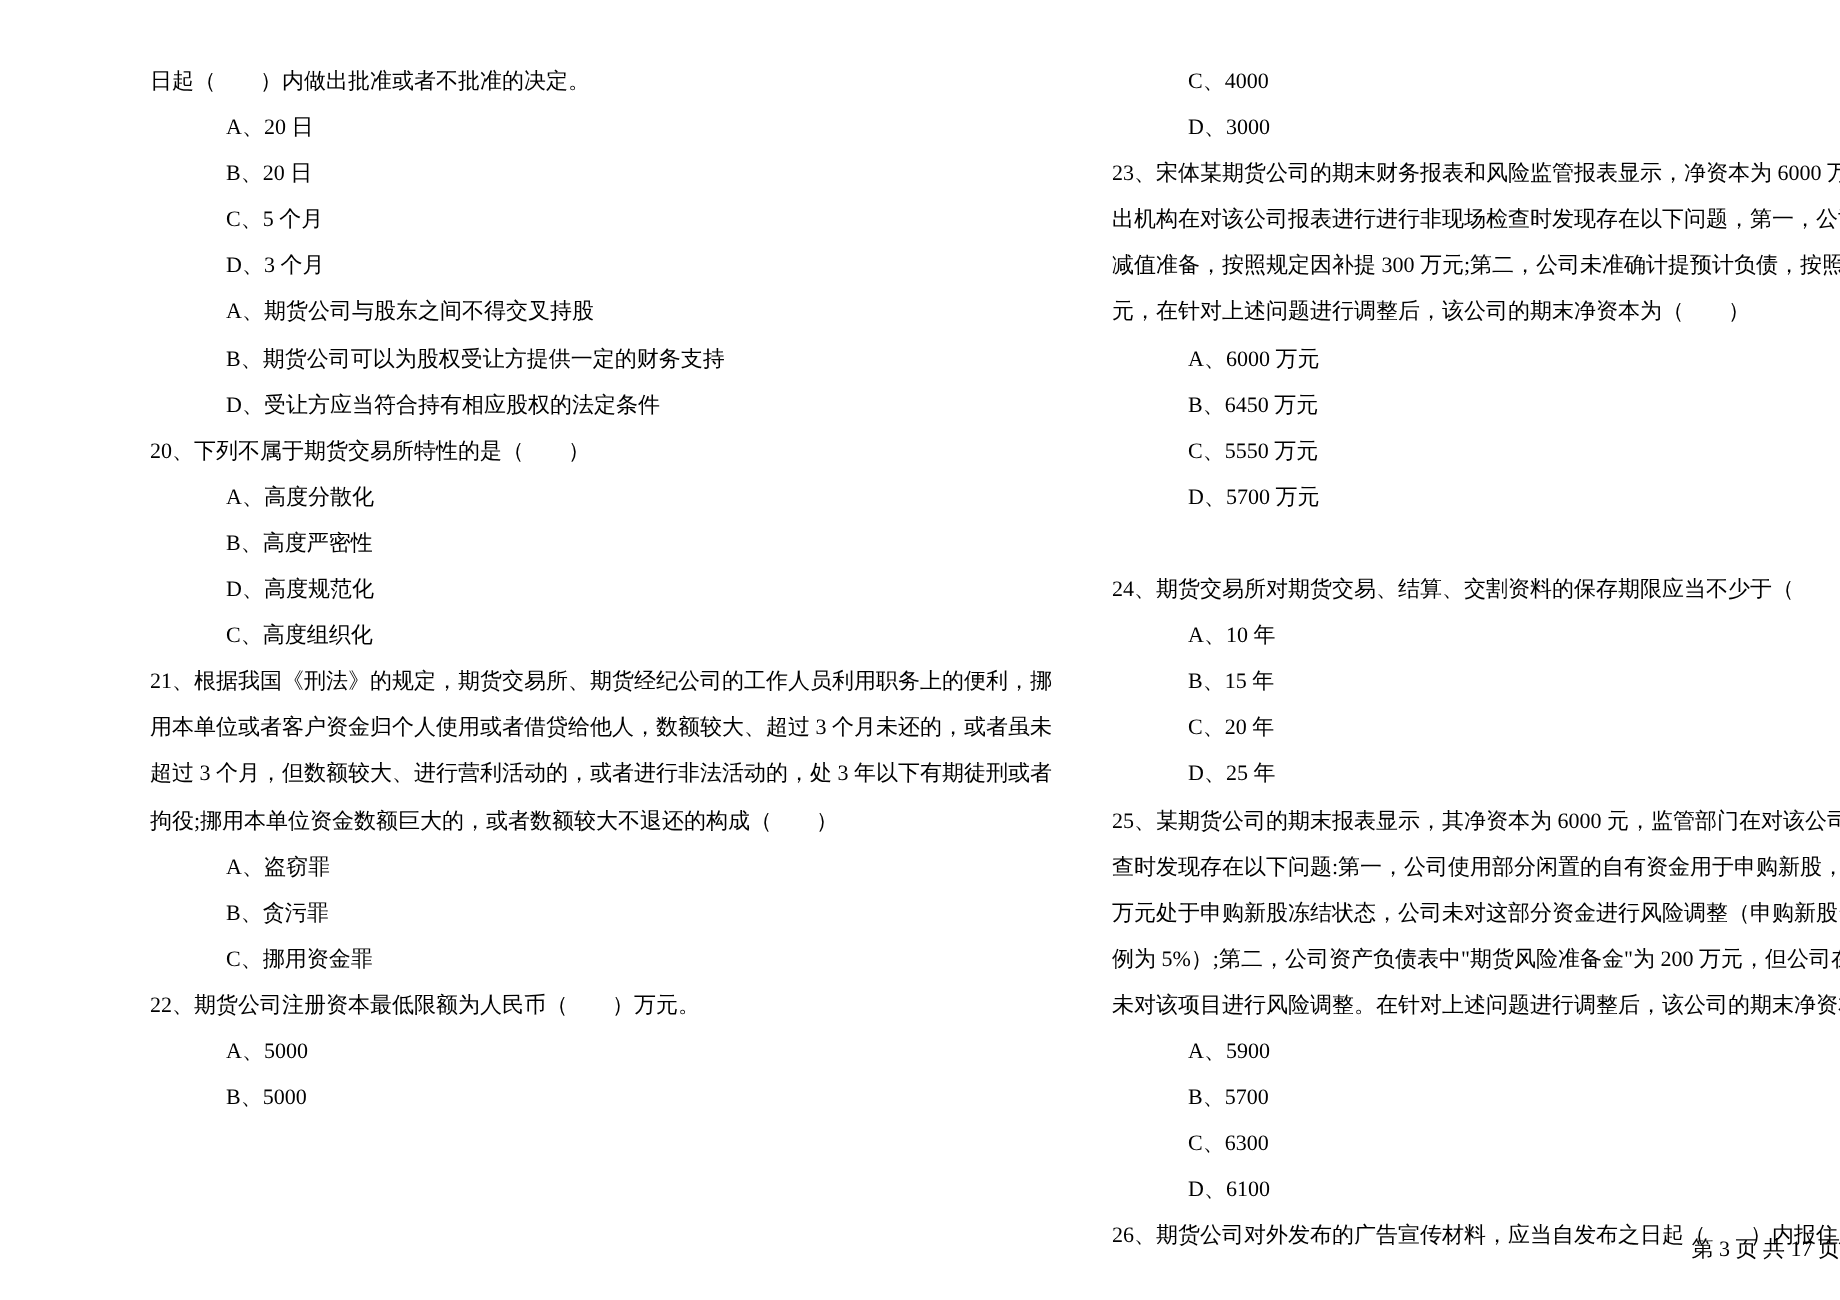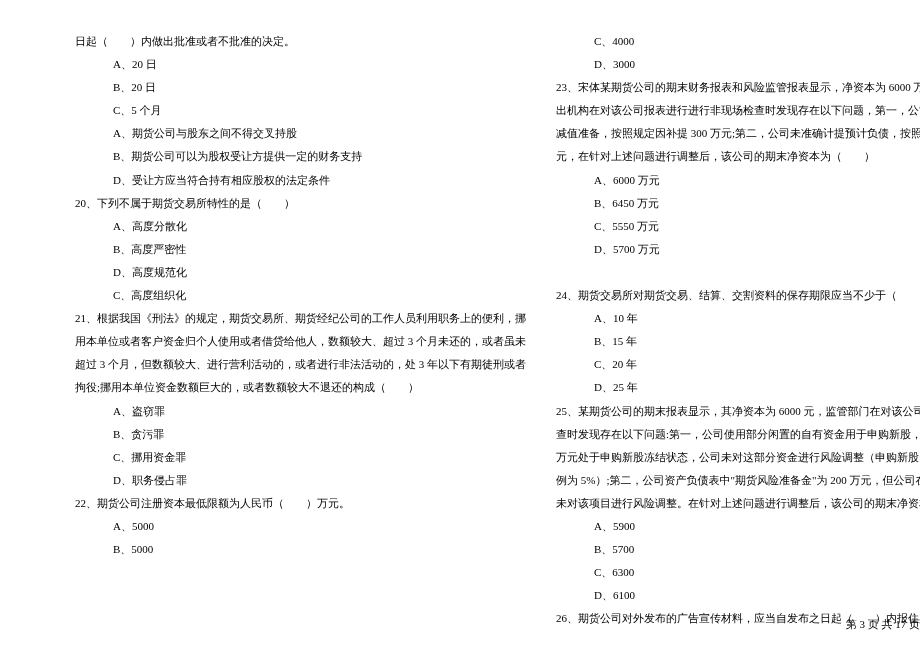--- a/index.html
+++ b/index.html
@@ -45,36 +45,36 @@
   </style>
 </head>
 <body>
 
 <div class="columns">
   <div class="col">
     <div class="line indent-1">日起（　　）内做出批准或者不批准的决定。</div>
     <div class="line indent-2">A、20 日</div>
     <div class="line indent-2">B、20 日</div>
     <div class="line indent-2">C、5 个月</div>
+    <div class="line indent-2">D、3 个月</div>
     <div class="line indent-2">A、期货公司与股东之间不得交叉持股</div>
     <div class="line indent-2">B、期货公司可以为股权受让方提供一定的财务支持</div>
     <div class="line indent-2">D、受让方应当符合持有相应股权的法定条件</div>
     <div class="line indent-1">20、下列不属于期货交易所特性的是（　　）</div>
     <div class="line indent-2">A、高度分散化</div>
     <div class="line indent-2">B、高度严密性</div>
     <div class="line indent-2">D、高度规范化</div>
     <div class="line indent-2">C、高度组织化</div>
     <div class="line indent-1">21、根据我国《刑法》的规定，期货交易所、期货经纪公司的工作人员利用职务上的便利，挪</div>
     <div class="line indent-1">用本单位或者客户资金归个人使用或者借贷给他人，数额较大、超过 3 个月未还的，或者虽未</div>
     <div class="line indent-1">超过 3 个月，但数额较大、进行营利活动的，或者进行非法活动的，处 3 年以下有期徒刑或者</div>
     <div class="line indent-1">拘役;挪用本单位资金数额巨大的，或者数额较大不退还的构成（　　）</div>
     <div class="line indent-2">A、盗窃罪</div>
     <div class="line indent-2">B、贪污罪</div>
     <div class="line indent-2">C、挪用资金罪</div>
-    <div class="line indent-2">D、职务侵占罪</div>
     <div class="line indent-1">22、期货公司注册资本最低限额为人民币（　　）万元。</div>
     <div class="line indent-2">A、5000</div>
     <div class="line indent-2">B、5000</div>
   </div>
 
   <div class="col">
     <div class="line indent-2">C、4000</div>
     <div class="line indent-2">D、3000</div>
     <div class="line indent-1">23、宋体某期货公司的期末财务报表和风险监管报表显示，净资本为 6000 万元，中国证券会派</div>
     <div class="line indent-1">出机构在对该公司报表进行进行非现场检查时发现存在以下问题，第一，公司未充分计提资产</div>

